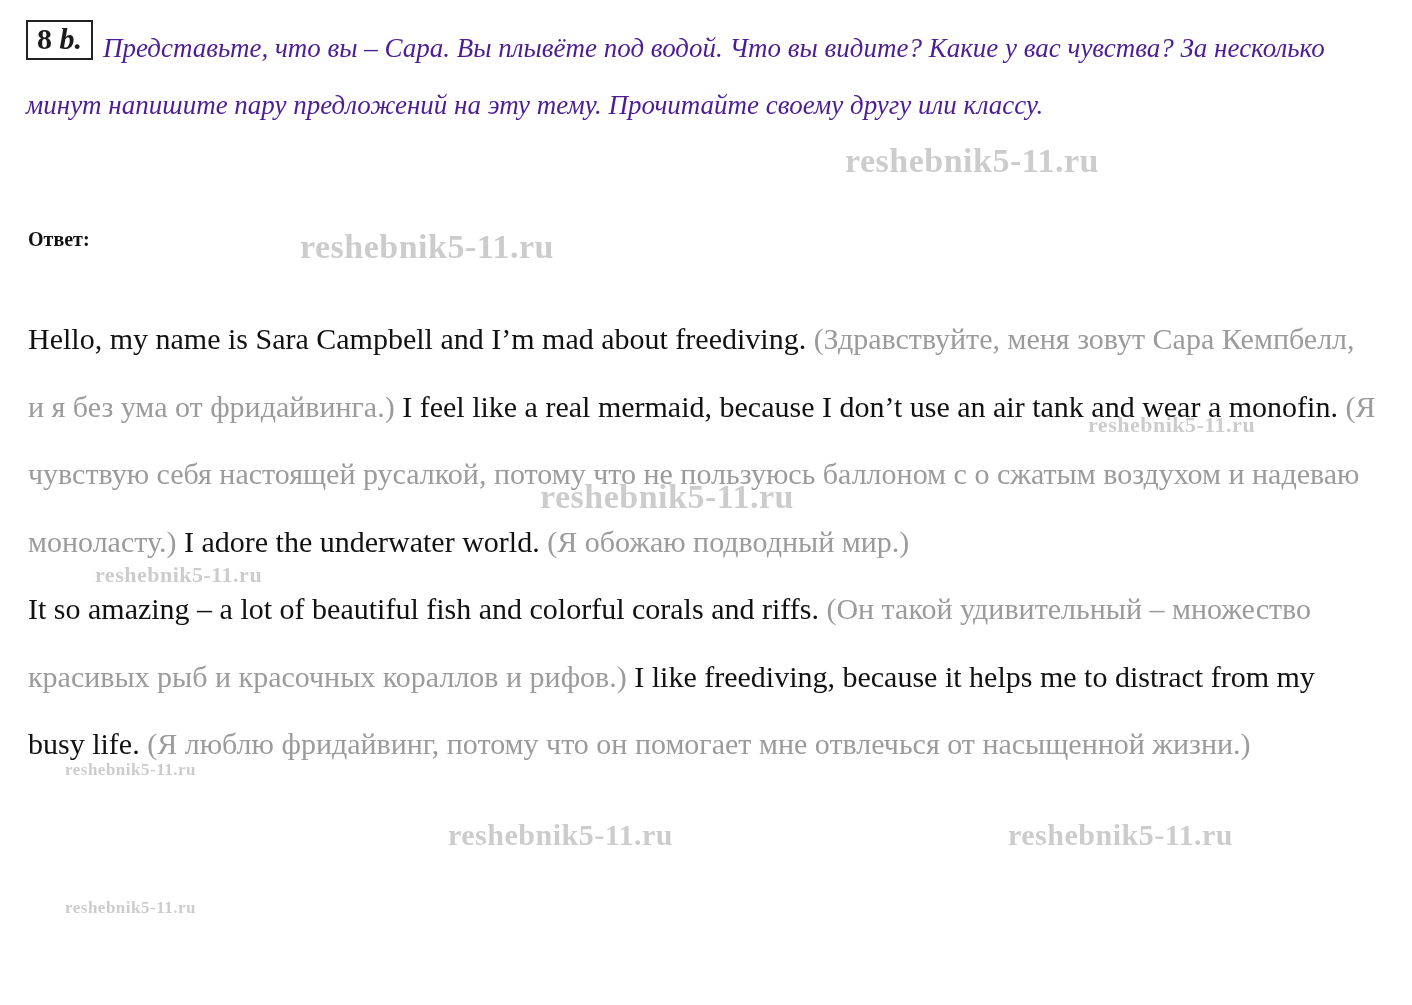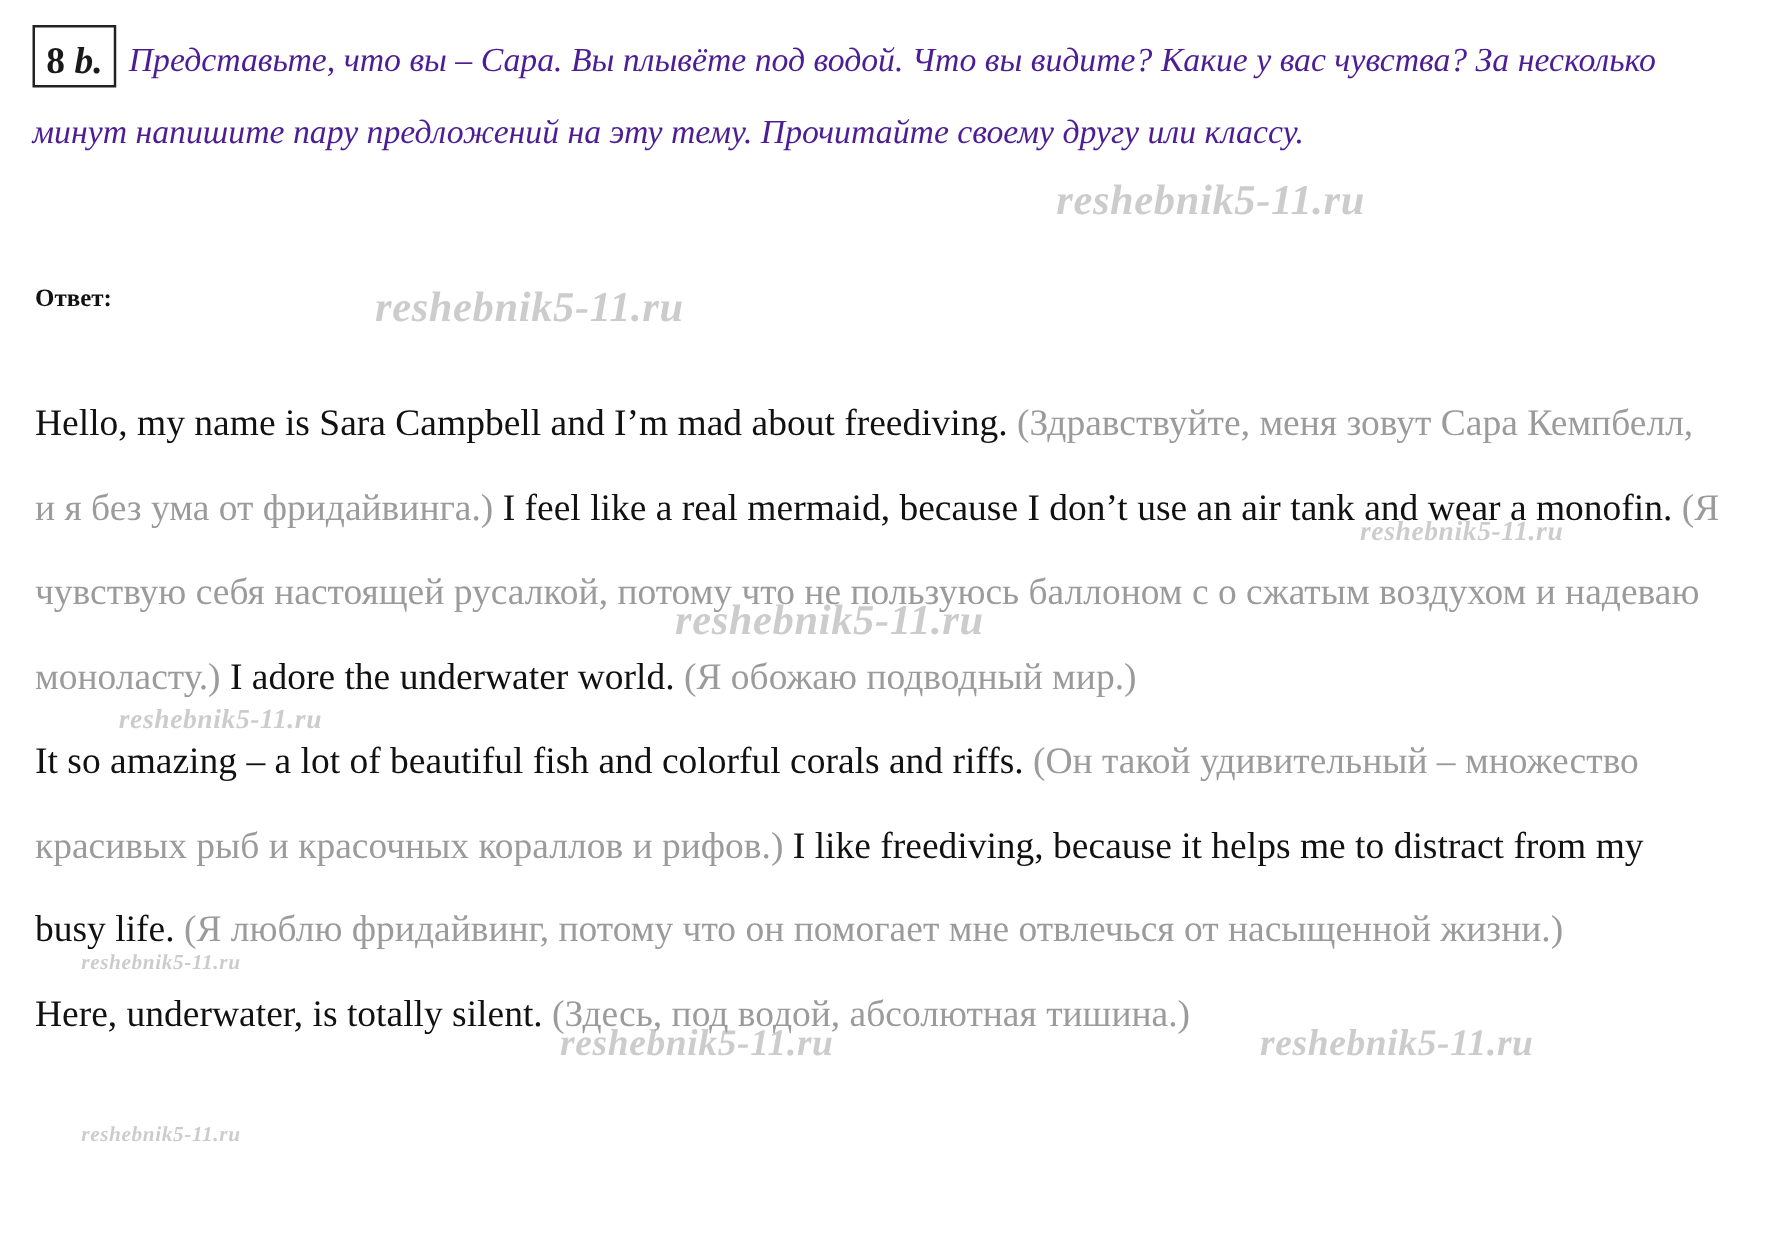--- a/index.html
+++ b/index.html
@@ -26,21 +26,21 @@
   
   .task-block {
     position: absolute;
     left: 26px;
     top: 20px;
     width: 1330px;
   }
   .task-number {
     display: inline-block;
     border: 2px solid #222;
-    padding: 12px 9px 4px 9px;
+    padding: 2px 9px 4px 9px;
     font-size: 30px;
     font-weight: bold;
     font-style: italic;
     line-height: 1;
     vertical-align: top;
     margin-right: 10px;
     font-family: "Liberation Serif", serif;
   }
   .task-number .num { font-style: normal; }
   .task-text {
@@ -80,21 +80,20 @@
   
   .wm {
     position: absolute;
     font-family: "Liberation Serif", serif;
     font-weight: bold;
     color: rgba(120,120,120,0.38);
     white-space: nowrap;
     letter-spacing: 0.5px;
     pointer-events: none;
     text-shadow: 1px 1px 0 rgba(255,255,255,0.6);
-    font-style: italic;
   }
   .wm-1 { left: 845px;  top: 142px; font-size: 34px; }
   .wm-2 { left: 300px;  top: 228px; font-size: 34px; }
   .wm-3 { left: 1088px; top: 412px; font-size: 22px; }
   .wm-4 { left: 540px;  top: 478px; font-size: 34px; }
   .wm-5 { left: 95px;   top: 562px; font-size: 22px; }
   .wm-6 { left: 65px;   top: 760px; font-size: 17px; }
   .wm-7 { left: 448px;  top: 818px; font-size: 30px; }
   .wm-8 { left: 1008px; top: 818px; font-size: 30px; }
   .wm-9 { left: 65px;   top: 898px; font-size: 17px; }
@@ -106,21 +105,20 @@
 
   <div class="task-block">
     <span class="task-number"><span class="num">8</span> <span>b.</span></span><span class="task-text">Представьте, что вы – Сара. Вы плывёте под водой. Что вы видите? Какие у вас чувства?  За несколько минут напишите пару предложений на эту тему. Прочитайте своему другу или классу.</span>
   </div>
 
   <div class="answer-label">Ответ:</div>
 
   <div class="body-text">
     <p><span class="en">Hello, my name is Sara Campbell and I’m mad about freediving. </span><span class="ru">(Здравствуйте, меня зовут Сара Кемпбелл, и я без ума от фридайвинга.) </span><span class="en">I feel like a real mermaid, because I don’t use an air tank and wear a monofin. </span><span class="ru">(Я чувствую себя настоящей русалкой, потому что не пользуюсь баллоном с о сжатым воздухом и надеваю моноласту.) </span><span class="en">I adore the underwater world. </span><span class="ru">(Я обожаю подводный мир.)</span></p>
     <p><span class="en">It so amazing – a lot of beautiful fish and colorful corals and riffs. </span><span class="ru">(Он такой удивительный – множество красивых рыб и красочных кораллов и рифов.) </span><span class="en">I like freediving, because it helps me to distract from my busy life. </span><span class="ru">(Я люблю фридайвинг, потому что он помогает мне отвлечься от насыщенной жизни.)</span></p>
-    <p><span class="en">Here, underwater, is totally silent. </span><span class="ru">(Здесь, под водой, абсолютная тишина.)</span></p>
   </div>
 
   <div class="wm wm-1">reshebnik5-11.ru</div>
   <div class="wm wm-2">reshebnik5-11.ru</div>
   <div class="wm wm-3">reshebnik5-11.ru</div>
   <div class="wm wm-4">reshebnik5-11.ru</div>
   <div class="wm wm-5">reshebnik5-11.ru</div>
   <div class="wm wm-6">reshebnik5-11.ru</div>
   <div class="wm wm-7">reshebnik5-11.ru</div>
   <div class="wm wm-8">reshebnik5-11.ru</div>

